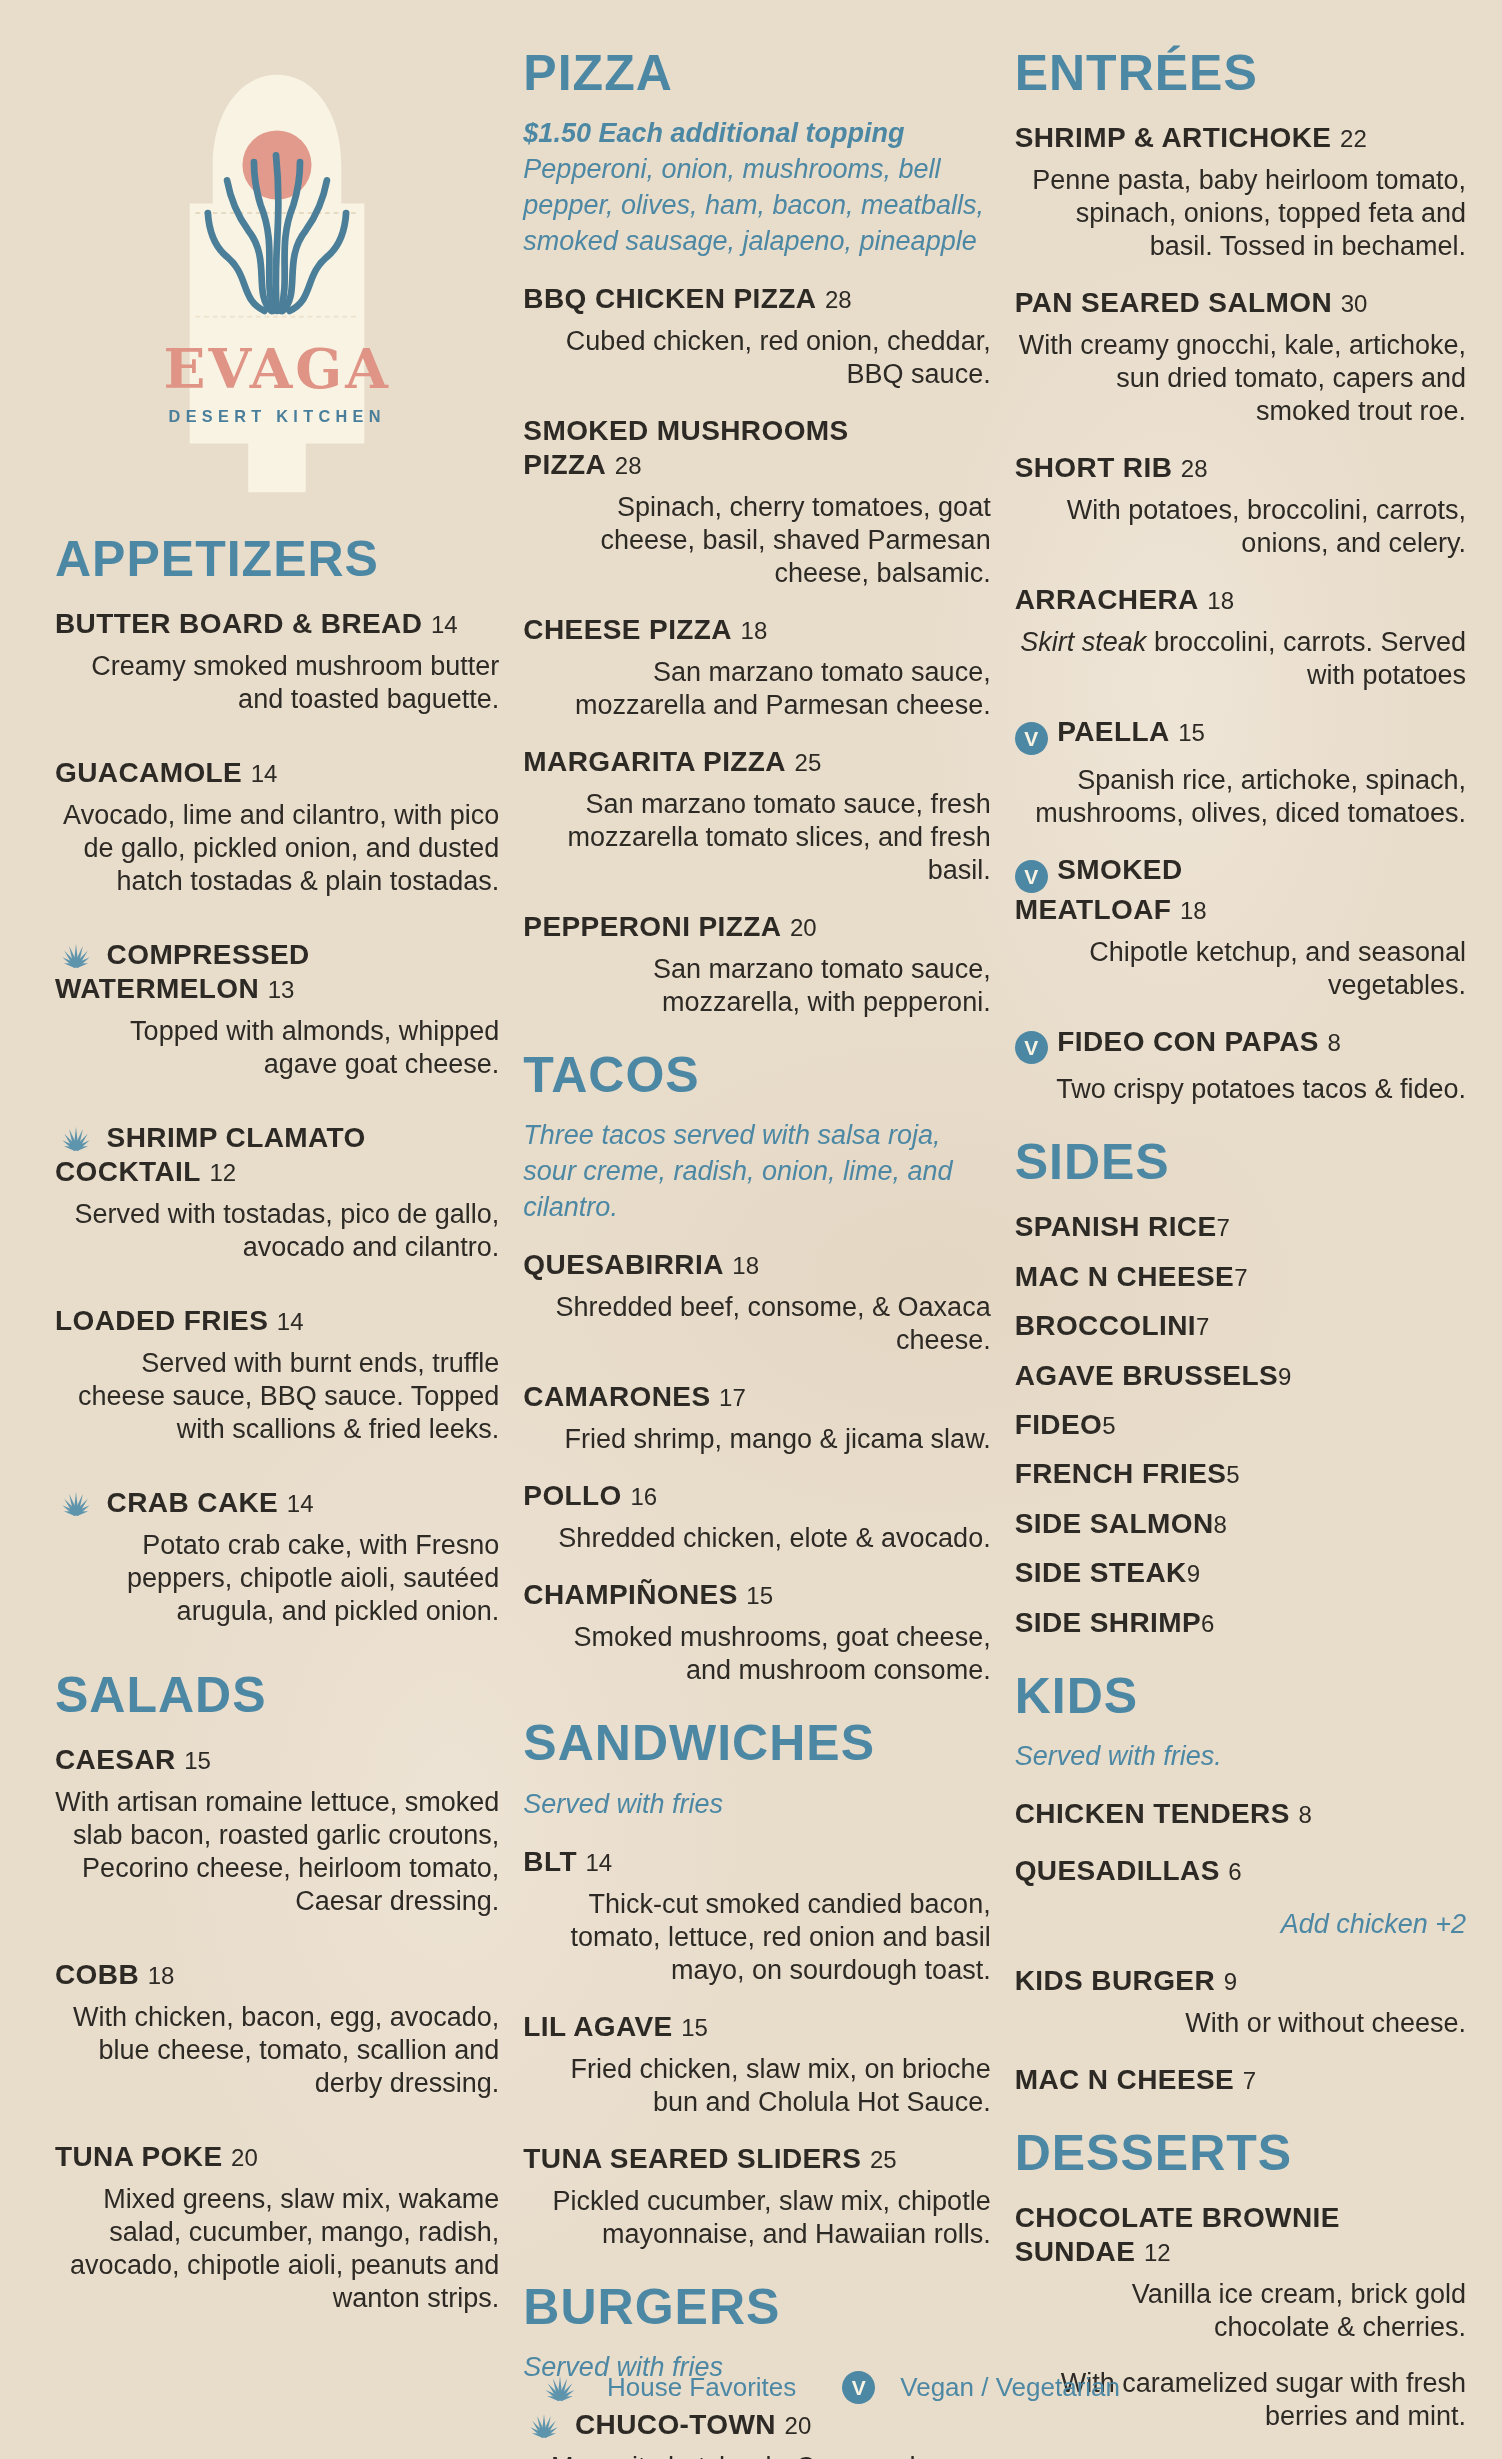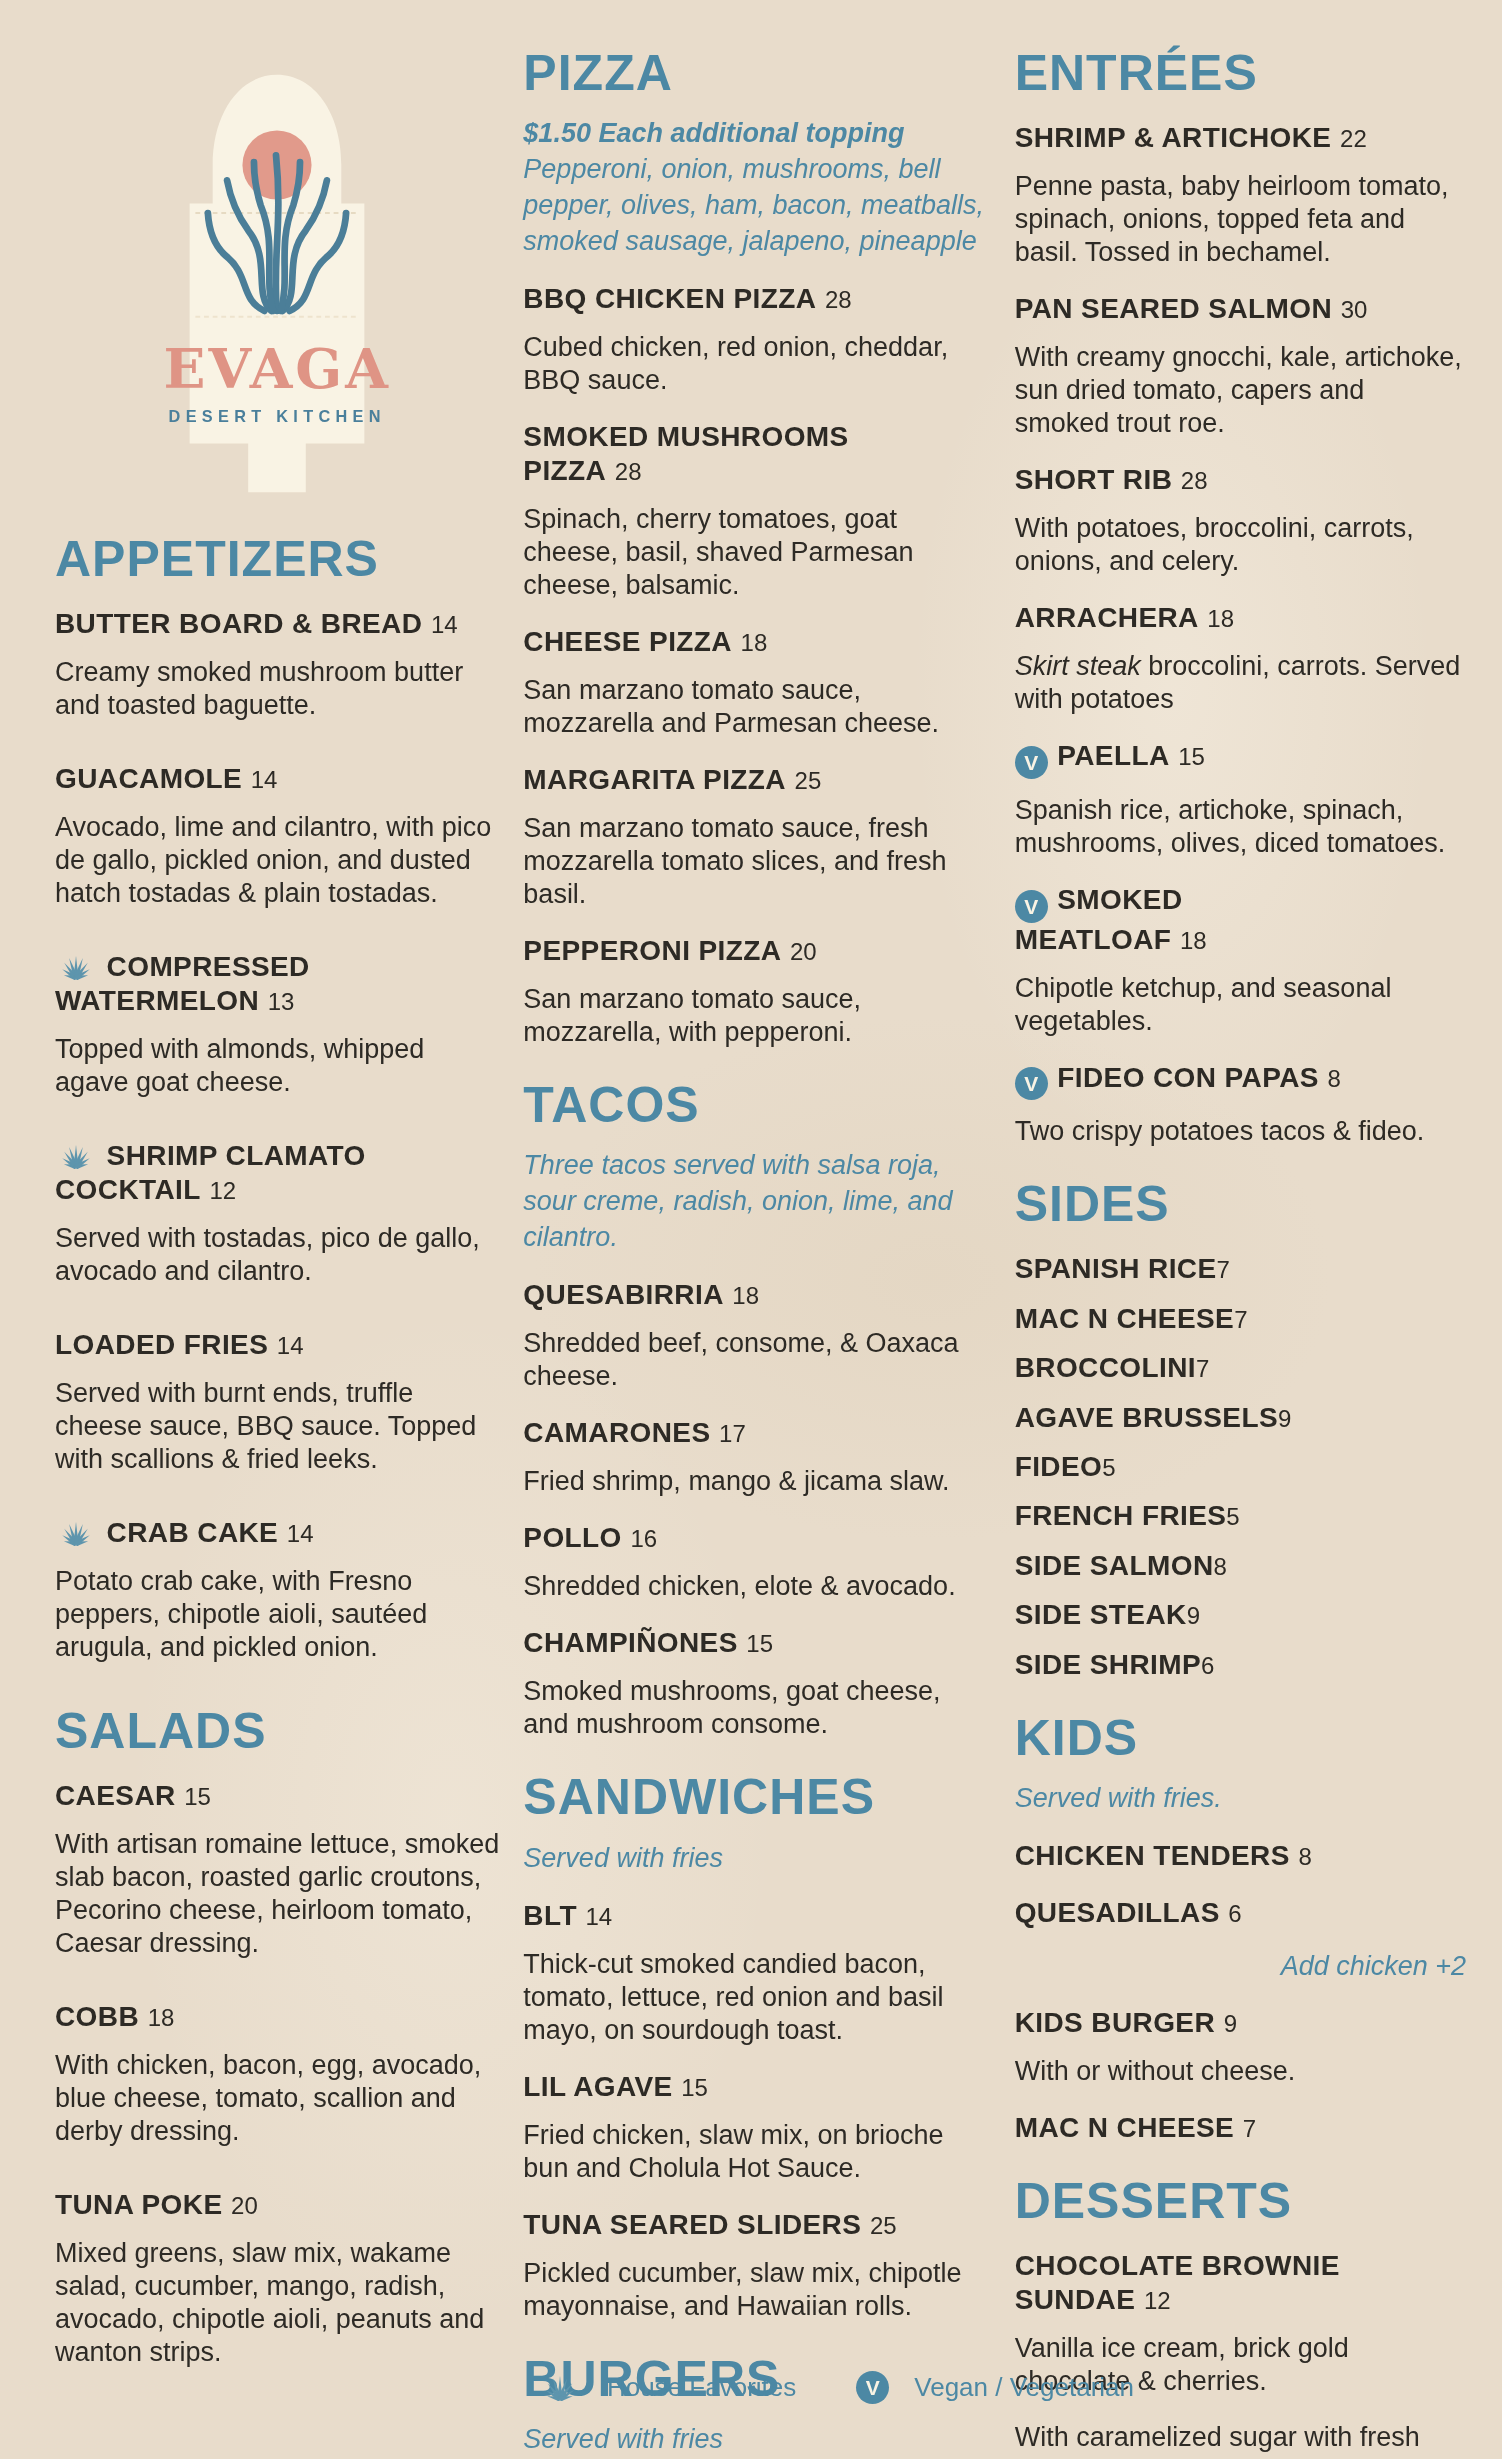--- a/index.html
+++ b/index.html
@@ -54,42 +54,42 @@
     color:#4c88a4;margin:-5.8px 0 23px;
   }
   .sec-note .bold{font-weight:bold;}
   .item{margin-bottom:23px;}
   .col1 .item{margin-bottom:40px;}
   .item-name{
     font-size:28px;font-weight:bold;line-height:34px;
     letter-spacing:0.4px;white-space:pre-line;
   }
   .item-price{font-weight:400;margin-left:8.6px;font-size:24px;}
-  .item-desc{font-size:27px;line-height:33px;margin-top:15px;}
+  .item-desc{font-size:27px;line-height:33px;margin-top:9px;text-align:right;}
   .item-desc em{font-style:italic;}
   .item-note{font-size:27px;line-height:33px;margin-top:20px;color:#4c88a4;font-style:italic;text-align:right;}
 
   
   .side-row{display:flex;width:367px;margin-bottom:15.4px;}
   .side-row .item-name{flex:1;}
   .side-row .item-price{margin-left:0;}
 
   
   .vicon{
     display:inline-block;width:33px;height:33px;border-radius:50%;
     background:#4c88a4;color:#f9f3e4;font-weight:bold;font-size:21px;
     line-height:33px;text-align:center;margin-right:9.6px;
     vertical-align:-4.8px;
   }
   .agave-ic{display:inline-block;vertical-align:-3.8px;margin-right:9.6px;}
 
   
   .legend{
     position:absolute;left:538px;top:2371px;
-    display:flex;align-items:center;gap:22px;
+    display:flex;align-items:center;gap:8px;
     color:#4c88a4;font-size:26px;
   }
   .legend .grp{display:flex;align-items:center;gap:15.4px;margin-right:38px;}
 </style>
 </head>
 <body>
 
 <div class="menu">
 
   <div class="col col1">

